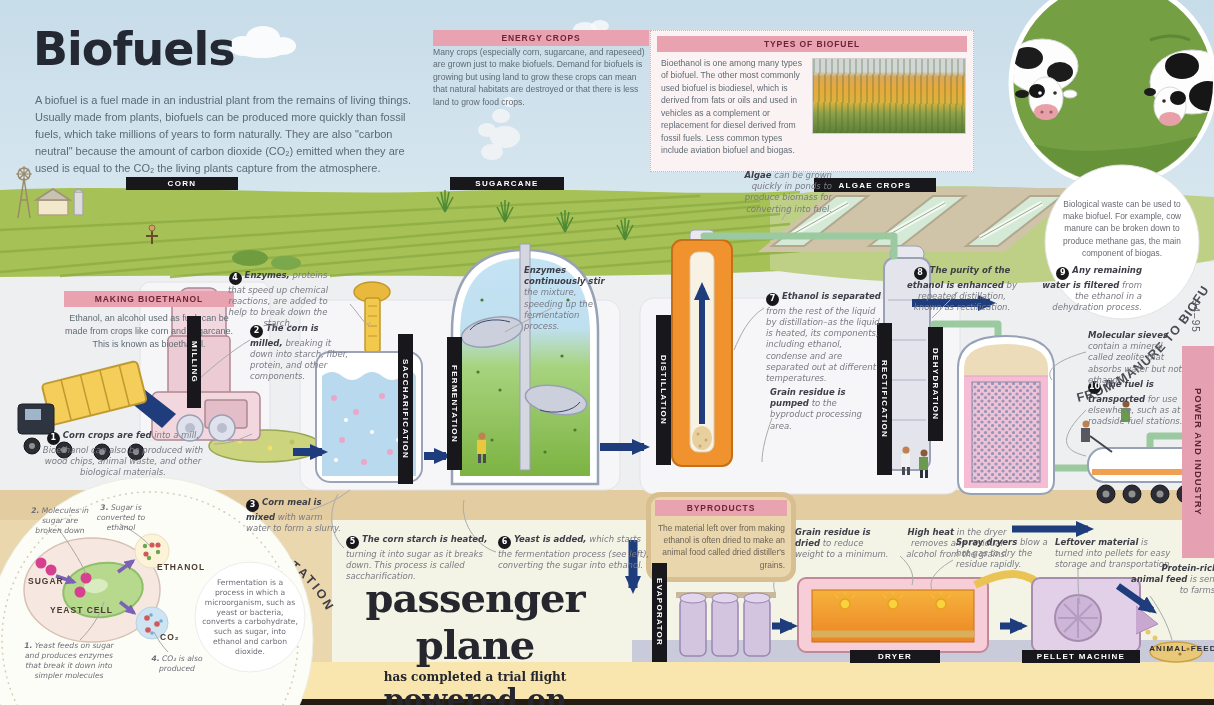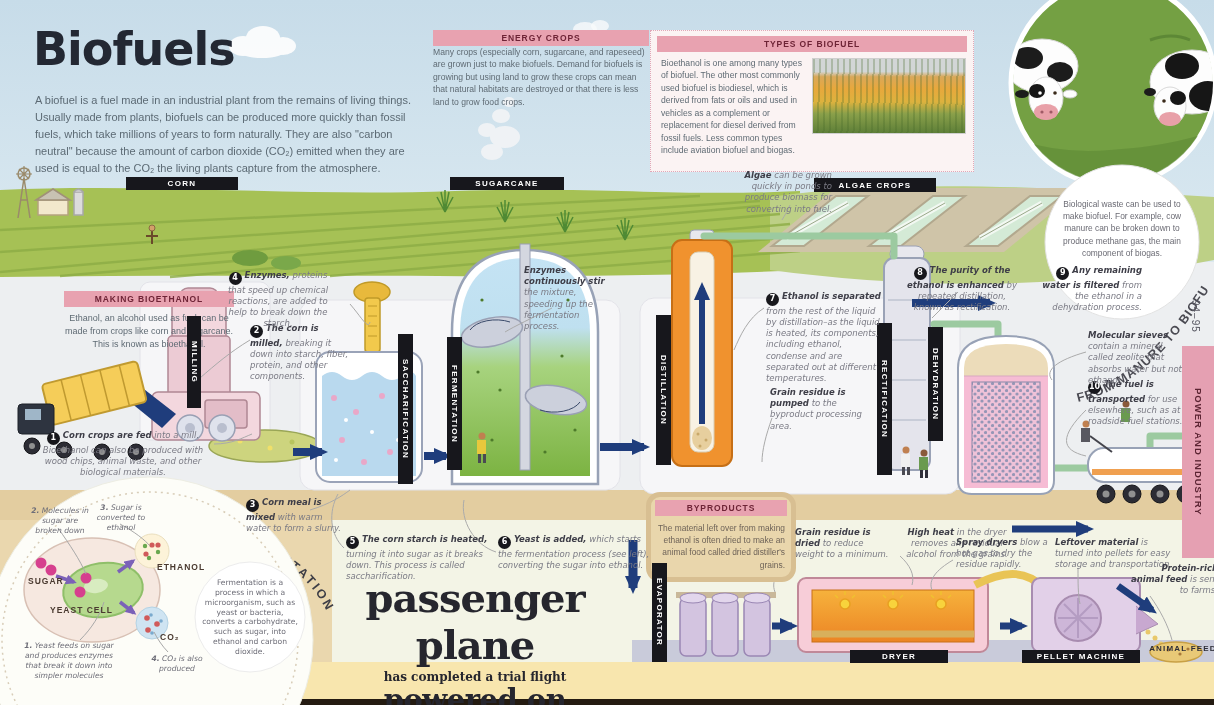--- a/index.html
+++ b/index.html
@@ -549,21 +549,21 @@
   </div>
 
   <div class="byp">
     <div class="hdr">BYPRODUCTS</div>
     <div class="boxtext">The material left over from making ethanol is often dried to make an animal food called dried distiller's grains.</div>
   </div>
 
   <div class="bar" style="left:126px;top:177px;width:112px;height:13px">CORN</div>
   <div class="bar" style="left:450px;top:177px;width:114px;height:13px">SUGARCANE</div>
   <div class="bar" style="left:814px;top:178px;width:122px;height:14px">ALGAE CROPS</div>
-  <div class="bar" style="left:850px;top:650px;width:98px;height:13px">DRYER</div>
+  <div class="bar" style="left:850px;top:650px;width:90px;height:13px">DRYER</div>
   <div class="bar" style="left:1022px;top:650px;width:118px;height:13px">PELLET MACHINE</div>
 
   <div class="bar v" style="left:187px;top:316px;width:14px;height:92px">MILLING</div>
   <div class="bar v" style="left:398px;top:334px;width:15px;height:150px">SACCHARIFICATION</div>
   <div class="bar v" style="left:447px;top:337px;width:15px;height:133px">FERMENTATION</div>
   <div class="bar v" style="left:656px;top:315px;width:15px;height:150px">DISTILLATION</div>
   <div class="bar v" style="left:877px;top:323px;width:15px;height:152px">RECTIFICATION</div>
   <div class="bar v" style="left:928px;top:327px;width:15px;height:114px">DEHYDRATION</div>
   <div class="bar v" style="left:652px;top:563px;width:15px;height:99px">EVAPORATOR</div>
 

